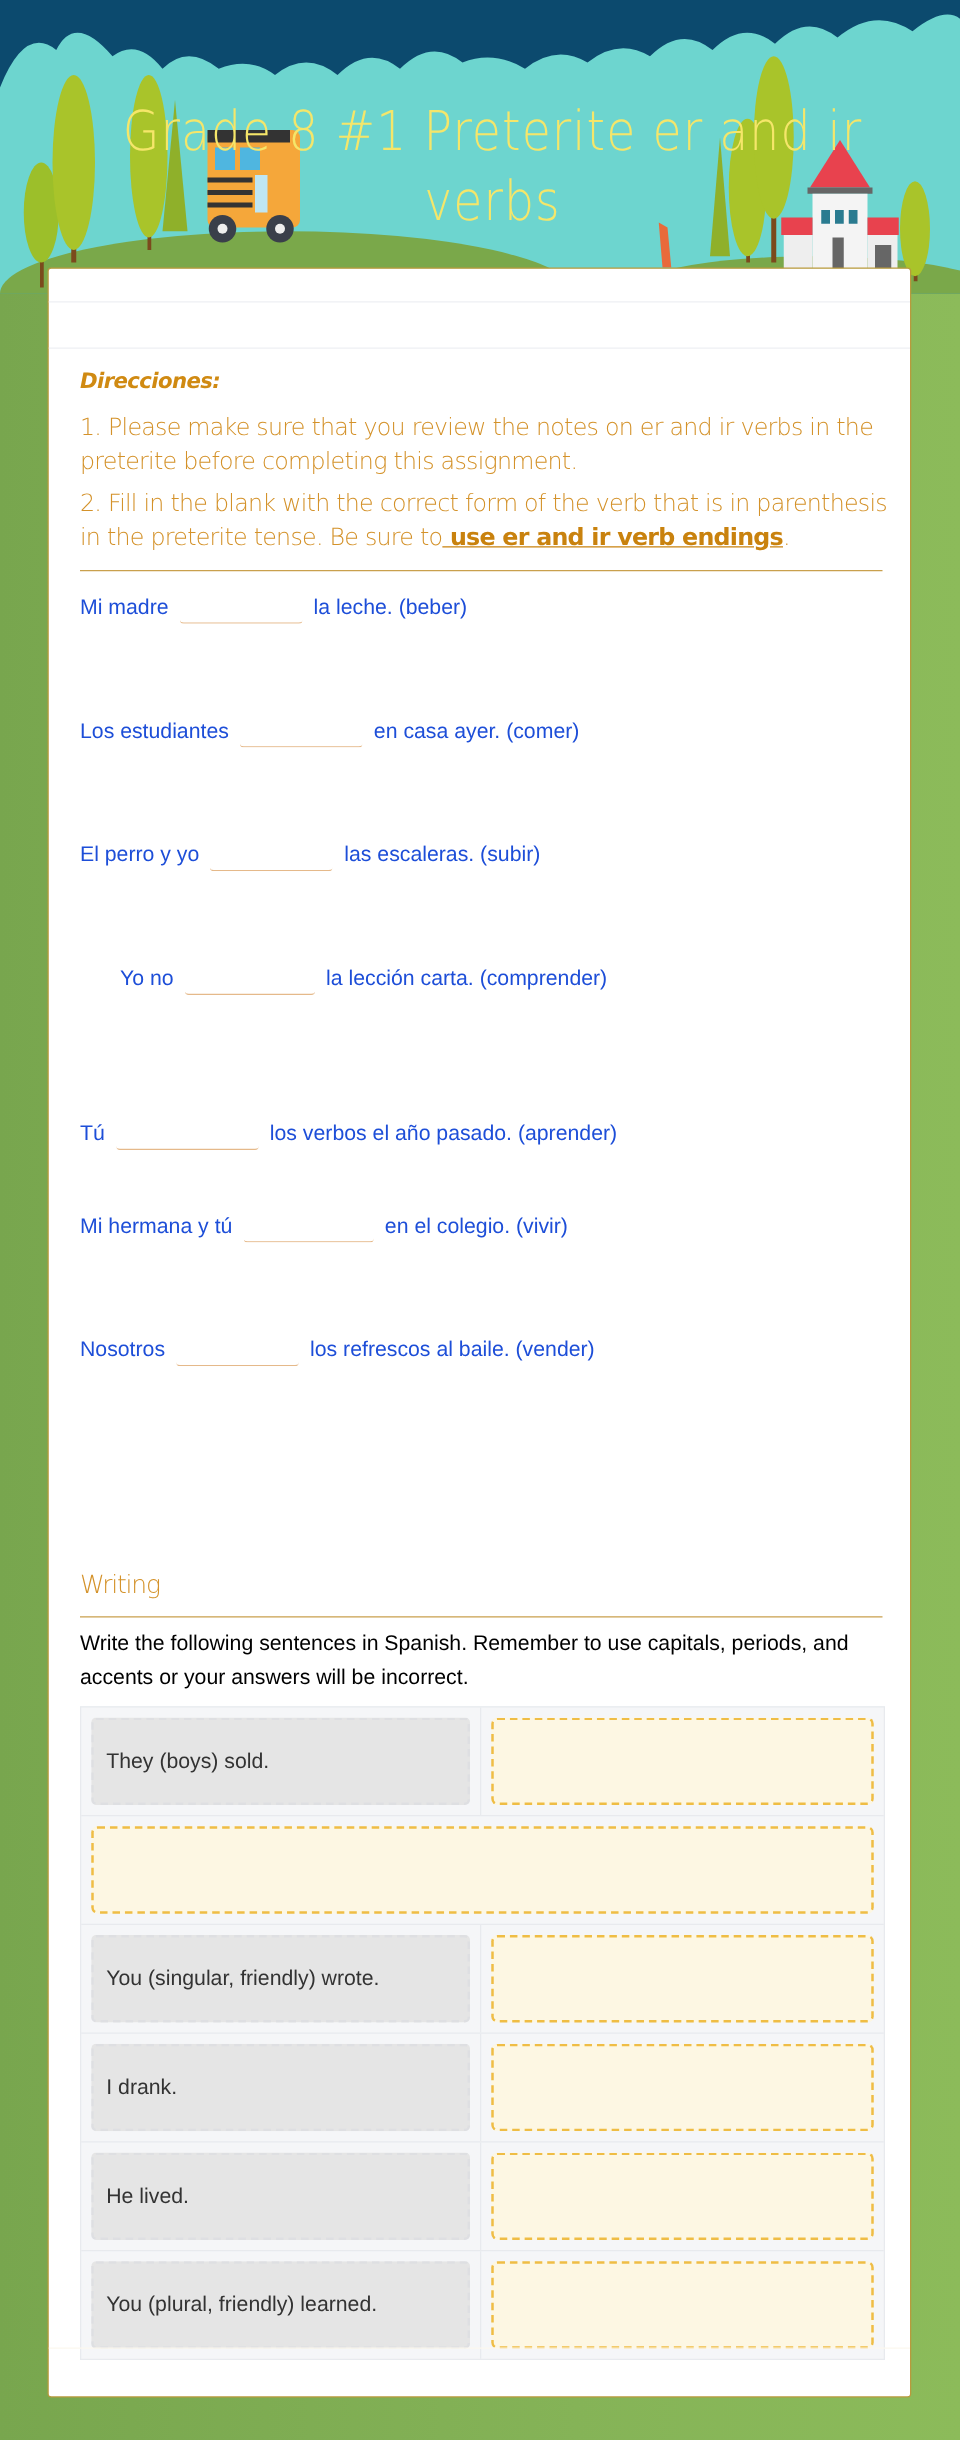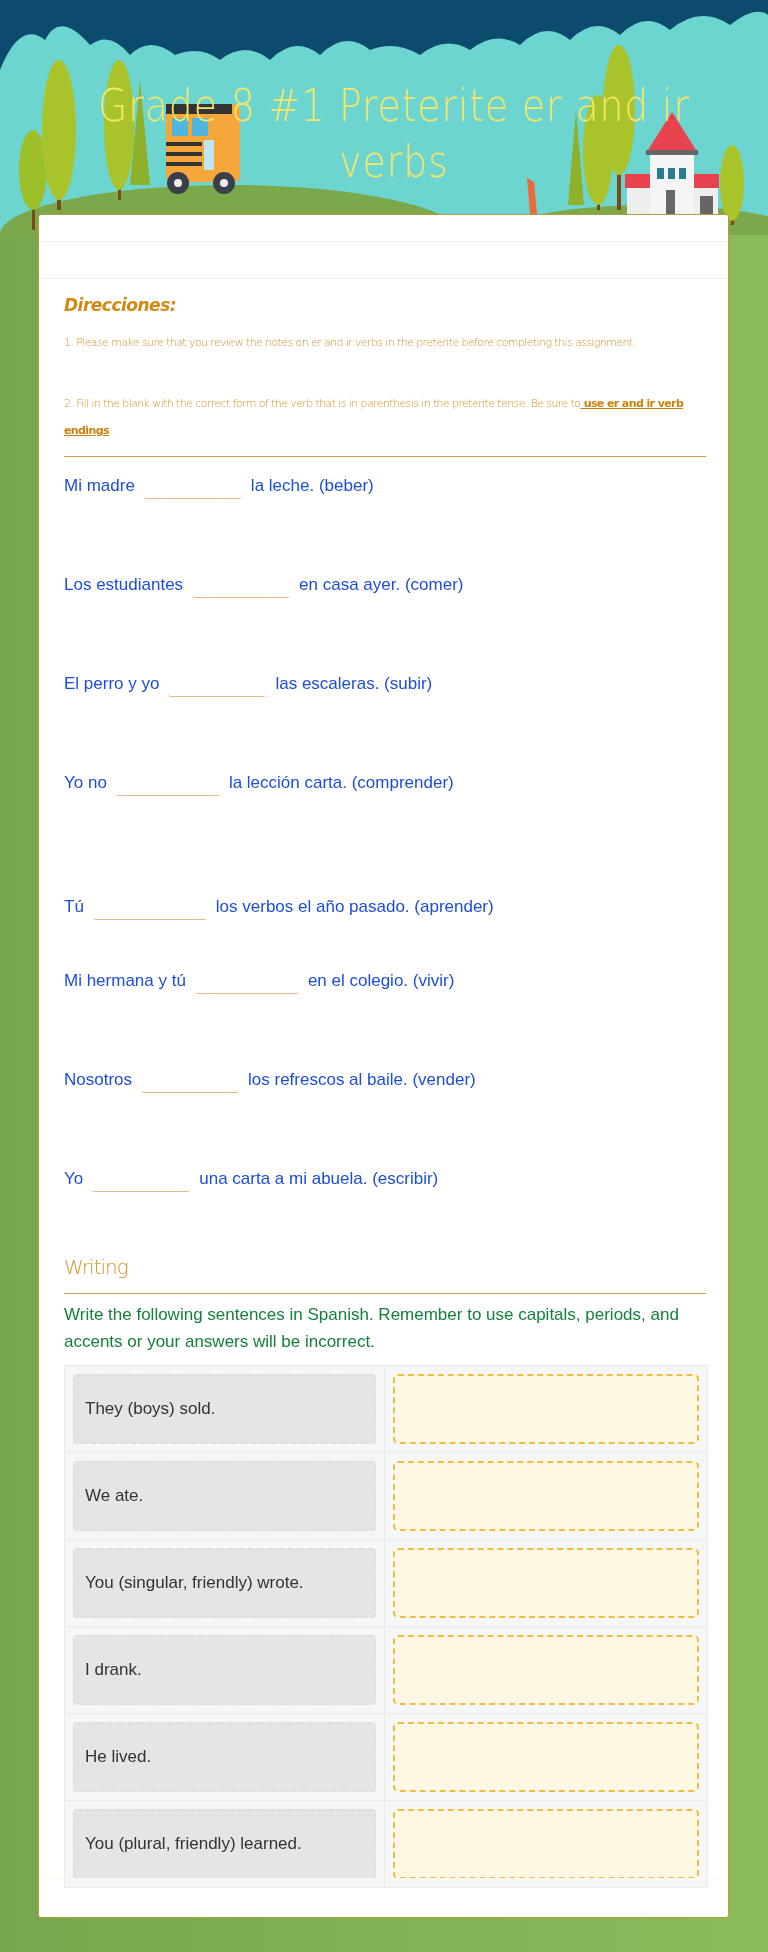--- a/index.html
+++ b/index.html
@@ -31,21 +31,21 @@
     border-top:1px solid #eef0f3; border-bottom:1px solid #eef0f3;
   }
   .dir-title {
     position:absolute; left:25px; top:80px; color:#d08a12;
     font-family: "DejaVu Sans", sans-serif; font-style:italic; font-weight:bold;
     font-size:17px; letter-spacing:-0.5px;
   }
   .dir-line {
     position:absolute; left:25px; width:650px; color:#d4922a;
     font-family: "DejaVu Sans", sans-serif; font-weight:200;
-    font-size:11px; line-height:27px; letter-spacing:-0.6px;
+    font-size:19px; line-height:27px; letter-spacing:-0.6px;
   }
   .dir-line .emph { color:#c9820e; font-weight:bold; text-decoration:underline; }
   .rule {
     position:absolute; left:25px; width:642px; height:0;
     border-top:1.5px solid #c9a04d;
   }
   .q {
     position:absolute; left:25px; font-size:17px; color:#1d4ed8;
     display:flex; align-items:baseline; white-space:nowrap;
   }
@@ -54,21 +54,21 @@
     border-bottom:1.5px solid #e5b98a; border-radius:0 0 3px 3px;
     vertical-align:baseline; position:relative; top:8px;
   }
   .writing-title {
     position:absolute; left:25px; top:1040px; color:#d4922a;
     font-family:"DejaVu Sans", sans-serif; font-weight:200; font-size:20px;
     letter-spacing:-1px;
   }
   .writing-instr {
     position:absolute; left:25px; top:1086px; width:650px;
-    font-size:17px; line-height:27px; color:#15803d;
+    font-size:17px; line-height:27px; color:#000000;
   }
   .table {
     position:absolute; left:25px; top:1150px; width:642px;
     border:1px solid #e8eaee; background:#f5f6f8;
   }
   .trow { display:flex; height:86px; border-bottom:1px solid #e8eaee; }
   .trow:last-child { border-bottom:none; }
   .tcell-left {
     width:320px; border-right:1px solid #e8eaee; padding:8px; box-sizing:border-box;
   }
@@ -169,63 +169,55 @@
   <div class="q" style="top:352px;">
     <span>Los estudiantes</span>
     <span class="blank" style="width:98px;"></span>
     <span>en casa ayer. (comer)</span>
   </div>
   <div class="q" style="top:451px;">
     <span>El perro y yo</span>
     <span class="blank" style="width:98px;"></span>
     <span>las escaleras. (subir)</span>
   </div>
-  <div class="q" style="top:550px;">
+  <div class="q" style="top:550px;margin-left:32px;">
     <span>Yo no</span>
     <span class="blank" style="width:104px;"></span>
     <span>la lección carta. (comprender)</span>
   </div>
   <div class="q" style="top:674px;">
     <span>Tú</span>
     <span class="blank" style="width:114px;"></span>
     <span>los verbos el año pasado. (aprender)</span>
   </div>
   <div class="q" style="top:748px;">
     <span>Mi hermana y tú</span>
     <span class="blank" style="width:104px;"></span>
     <span>en el colegio. (vivir)</span>
   </div>
   <div class="q" style="top:847px;">
     <span>Nosotros</span>
     <span class="blank" style="width:98px;"></span>
     <span>los refrescos al baile. (vender)</span>
   </div>
-  <div class="q" style="top:946px;">
-    <span>Yo</span>
-    <span class="blank" style="width:98px;"></span>
-    <span>una carta a mi abuela. (escribir)</span>
-  </div>
 
   <div class="writing-title">Writing</div>
   <div class="rule" style="top:1078px;"></div>
   <div class="writing-instr">Write the following sentences in Spanish.  Remember to use capitals, periods, and accents or your answers will be incorrect.</div>
 
   <div class="table">
     <div class="trow">
       <div class="tcell-left">
           <div class="prompt-box">They (boys) sold.</div>
         </div>
       <div class="tcell-right">
           <div class="answer-box"></div>
         </div>
     </div>
     <div class="trow">
-      <div class="tcell-left">
-          <div class="prompt-box">We ate.</div>
-        </div>
       <div class="tcell-right">
           <div class="answer-box"></div>
         </div>
     </div>
     <div class="trow">
       <div class="tcell-left">
           <div class="prompt-box">You (singular, friendly) wrote.</div>
         </div>
       <div class="tcell-right">
           <div class="answer-box"></div>

